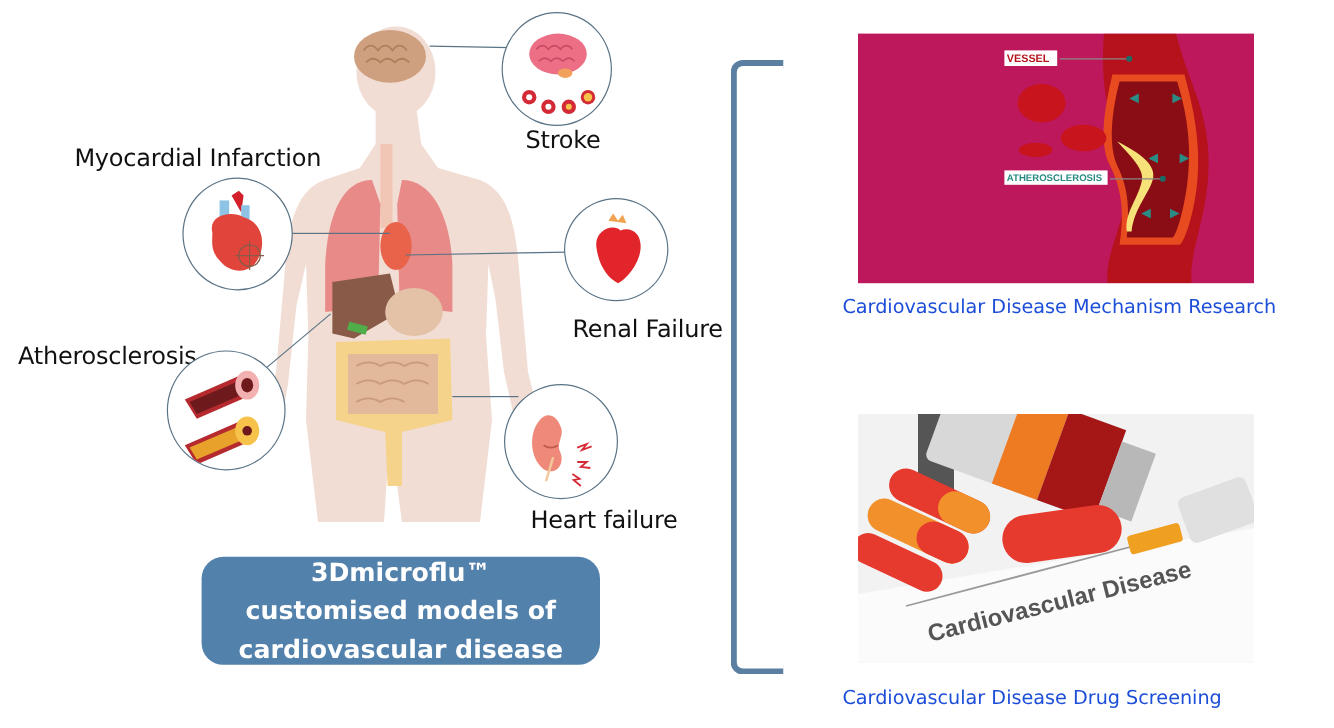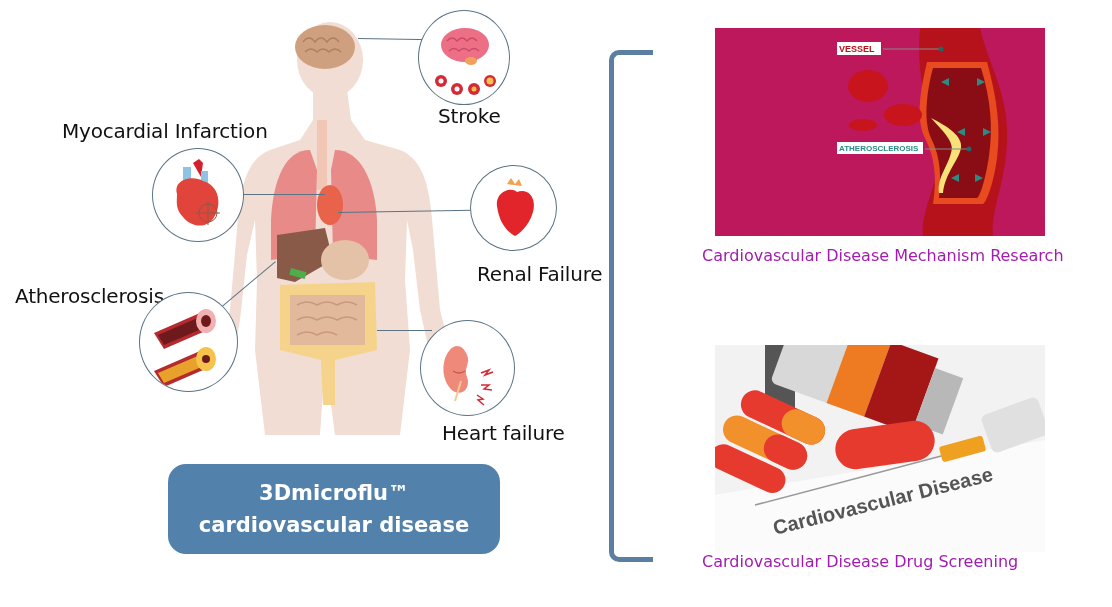--- a/index.html
+++ b/index.html
@@ -4,21 +4,21 @@
 <style>
   html,body{margin:0;padding:0;background:#ffffff;}
   body{width:1112px;height:607px;position:relative;overflow:hidden;font-family:"DejaVu Sans","Liberation Sans",sans-serif;color:#111;}
   .abs{position:absolute;}
   .label{position:absolute;font-size:20px;color:#111;white-space:nowrap;letter-spacing:-0.2px;}
   .bubble{position:absolute;border:1.3px solid #5a7385;border-radius:50%;background:#fff;box-sizing:border-box;overflow:hidden;}
   .conn{position:absolute;height:1.3px;background:#5a7385;transform-origin:0 50%;}
   .title-box{position:absolute;left:168px;top:464px;width:332px;height:90px;background:#5281ac;border-radius:18px;color:#fff;font-weight:bold;font-size:21px;line-height:32px;text-align:center;display:flex;flex-direction:column;justify-content:center;}
   .bracket{position:absolute;left:609px;top:50px;width:44px;height:512px;border:5px solid #5a7fa0;border-right:none;border-radius:10px 0 0 10px;box-sizing:border-box;}
   .panel-img{position:absolute;overflow:hidden;}
-  .caption{position:absolute;font-size:16px;color:#a21caf;white-space:nowrap;}
+  .caption{position:absolute;font-size:16px;color:#1d4ed8;white-space:nowrap;}
 </style>
 </head>
 <body>
 
 <svg class="abs" style="left:225px;top:20px" width="240" height="420" viewBox="0 0 240 420">
 
   <g fill="#f1ddd3">
     <ellipse cx="105" cy="40" rx="33" ry="38"></ellipse>
     <path d="M88 70 L122 70 L126 100 L140 120 L175 130 C200 140 205 170 208 210 L215 290 L225 330 L205 335 L195 290 L188 230 L182 200 L180 260 L185 330 L175 415 L110 415 L100 340 L95 415 L40 415 L30 330 L32 260 L30 200 L22 235 L15 300 L8 340 L-5 335 L5 290 L12 210 C15 170 20 140 45 130 L75 120 L88 100 Z"></path>
   </g>
@@ -110,20 +110,21 @@
     <path d="M40 60 L34 80" stroke="#f3c89a" stroke-width="2"></path>
     <path d="M60 52 l8 -3 l-4 5 l8 -3" stroke="#d42a36" stroke-width="1.5" fill="none"></path>
     <path d="M60 64 l8 0 l-5 4 l8 1" stroke="#d42a36" stroke-width="1.5" fill="none"></path>
     <path d="M56 74 l6 4 l-5 1 l6 5" stroke="#d42a36" stroke-width="1.5" fill="none"></path>
   </svg>
 </div>
 <div class="label" style="left:442px;top:421px">Heart failure</div>
 
 <div class="title-box">
   <div>3Dmicroflu™</div>
+  <div>customised models of</div>
   <div>cardiovascular disease</div>
 </div>
 
 <div class="bracket"></div>
 
 <div class="panel-img" style="left:715px;top:28px;width:330px;height:208px;background:#be185d">
   <svg width="330" height="208" viewBox="0 0 330 208">
 
     <path d="M205 0 L265 0 C275 40 290 60 292 100 C294 150 275 180 278 208 L208 208 C205 180 228 150 222 120 C218 90 200 60 205 0 Z" fill="#b5121b"></path>
     <path d="M212 34 L272 34 C282 70 286 100 282 130 C278 160 270 176 268 176 L218 176 C222 150 220 130 210 110 C200 90 206 60 212 34 Z" fill="#e84b1f"></path>
@@ -181,13 +182,13 @@
     <g transform="rotate(25 30 130)">
         <rect x="-10" y="110" width="80" height="26" rx="13" fill="#e63a2e"></rect>
       </g>
     <rect x="120" y="80" width="100" height="40" rx="20" fill="#e63a2e" transform="rotate(-8 170 100)"></rect>
 
     <line x1="40" y1="160" x2="230" y2="110" stroke="#999" stroke-width="1.5"></line>
     <rect x="225" y="96" width="45" height="16" rx="3" fill="#f0a020" transform="rotate(-15 247 104)"></rect>
     <rect x="270" y="60" width="60" height="40" rx="6" fill="#e0e0e0" transform="rotate(-20 300 80)"></rect>
   </svg>
 </div>
-<div class="caption" style="left:702px;top:552px">Cardiovascular Disease Drug Screening</div>
+<div class="caption" style="left:702px;top:572px">Cardiovascular Disease Drug Screening</div>
 
 </body></html>

